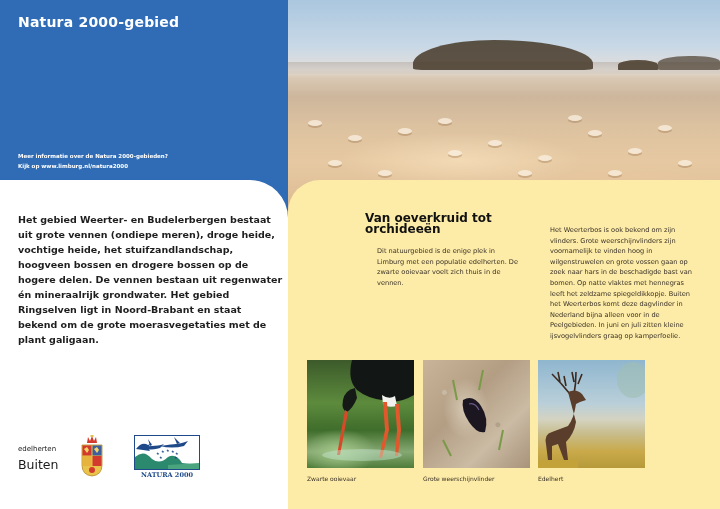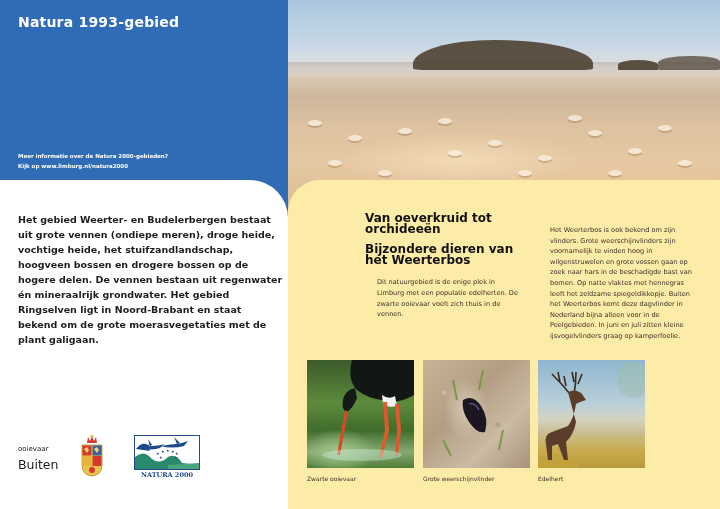--- a/index.html
+++ b/index.html
@@ -113,21 +113,21 @@
     }
     .img.deer {
       background:
         linear-gradient(to bottom, #8fb6cf 0%, #b9cfd9 40%, #d4d3c1 55%, #c8bd8c 68%, #c9a949 85%, #b69a3a 100%);
     }
   </style>
 </head>
 <body>
 
 <div class="blue-panel">
-  <div class="kicker">Natura 1993-gebied</div>
+  <div class="kicker">Natura 2000-gebied</div>
   <div class="more-info">
     <div>Meer informatie over de Natura 2000-gebieden?</div>
     <div>Kijk op www.limburg.nl/natura2000</div>
   </div>
 </div>
 
 <div class="photo">
   <div class="horizon-haze"></div>
   <div class="tree-line"></div>
   <div class="tree-line small"></div>
@@ -147,21 +147,21 @@
   <div class="tuft" style="left:280px;top:115px"></div>
   <div class="tuft" style="left:370px;top:125px"></div>
   <div class="tuft" style="left:230px;top:170px"></div>
   <div class="tuft" style="left:320px;top:170px"></div>
 </div>
 
 <div class="white-panel"></div>
 <div class="intro">Het gebied Weerter- en Budelerbergen bestaat uit grote vennen (ondiepe meren), droge heide, vochtige heide, het stuifzandlandschap, hoogveen bossen en drogere bossen op de hogere delen. De vennen bestaan uit regenwater én mineraalrijk grondwater. Het gebied Ringselven ligt in Noord-Brabant en staat bekend om de grote moerasvegetaties met de plant galigaan.</div>
 
 <div class="logos">
-  <div class="prov-small">ooievaar</div>
+  <div class="prov-small">edelherten</div>
   <div class="prov-big">Buiten</div>
   <svg class="coat" viewBox="0 0 24 42">
     <path d="M8 2 L10 6 L12 1 L14 6 L16 2 L17 8 L7 8 Z" fill="#d33a2c"></path>
     <rect x="10.5" y="0" width="3" height="2" fill="#e2c04a"></rect>
     <path d="M2 10 H22 V30 Q22 40 12 41 Q2 40 2 30 Z" fill="#e9c34a" stroke="#b28a2a" stroke-width="0.8"></path>
     <rect x="2.5" y="10.5" width="9" height="10" fill="#d23a2e"></rect>
     <rect x="12.5" y="10.5" width="9" height="10" fill="#3d5fa0"></rect>
     <rect x="2.5" y="21" width="9" height="10" fill="#e6b43c"></rect>
     <rect x="12.5" y="21" width="9" height="10" fill="#d23a2e"></rect>
     <path d="M4 14 l3 -2 l2 3 l-2 3 z" fill="#f4d46a"></path>
@@ -189,21 +189,20 @@
   </svg>
 </div>
 
 <div class="yellow-panel"></div>
 
 <div class="col c1">
   <div class="s1">
     <h4>Van oeverkruid tot orchideeën</h4>
   </div>
   <div class="s2">
-    <h4>Bijzondere dieren van het Weerterbos</h4>
     <p>Dit natuurgebied is de enige plek in Limburg met een populatie edelherten. De zwarte ooievaar voelt zich thuis in de vennen.</p>
   </div>
 </div>
 
 <div class="col c2">
   <p>Het Weerterbos is ook bekend om zijn vlinders. Grote weerschijnvlinders zijn voornamelijk te vinden hoog in wilgenstruwelen en grote vossen gaan op zoek naar hars in de beschadigde bast van bomen. Op natte vlaktes met hennegras leeft het zeldzame spiegeldikkopje. Buiten het Weerterbos komt deze dagvlinder in Nederland bijna alleen voor in de Peelgebieden. In juni en juli zitten kleine ijsvogelvlinders graag op kamperfoelie.</p>
 </div>
 
 <div class="photo-card pc1">
   <div class="img stork">

